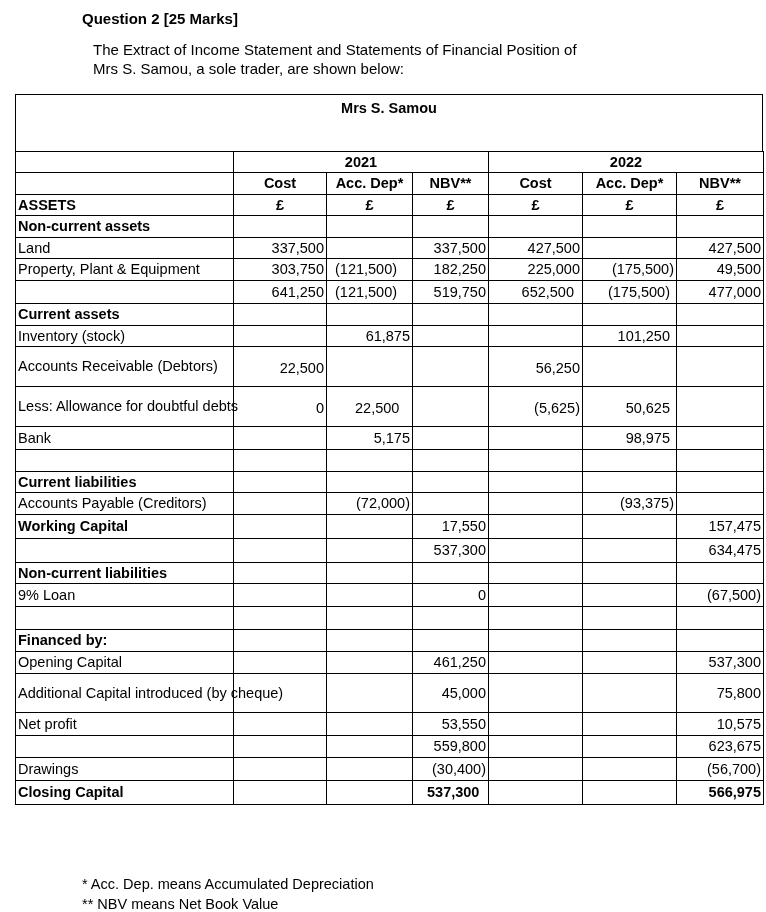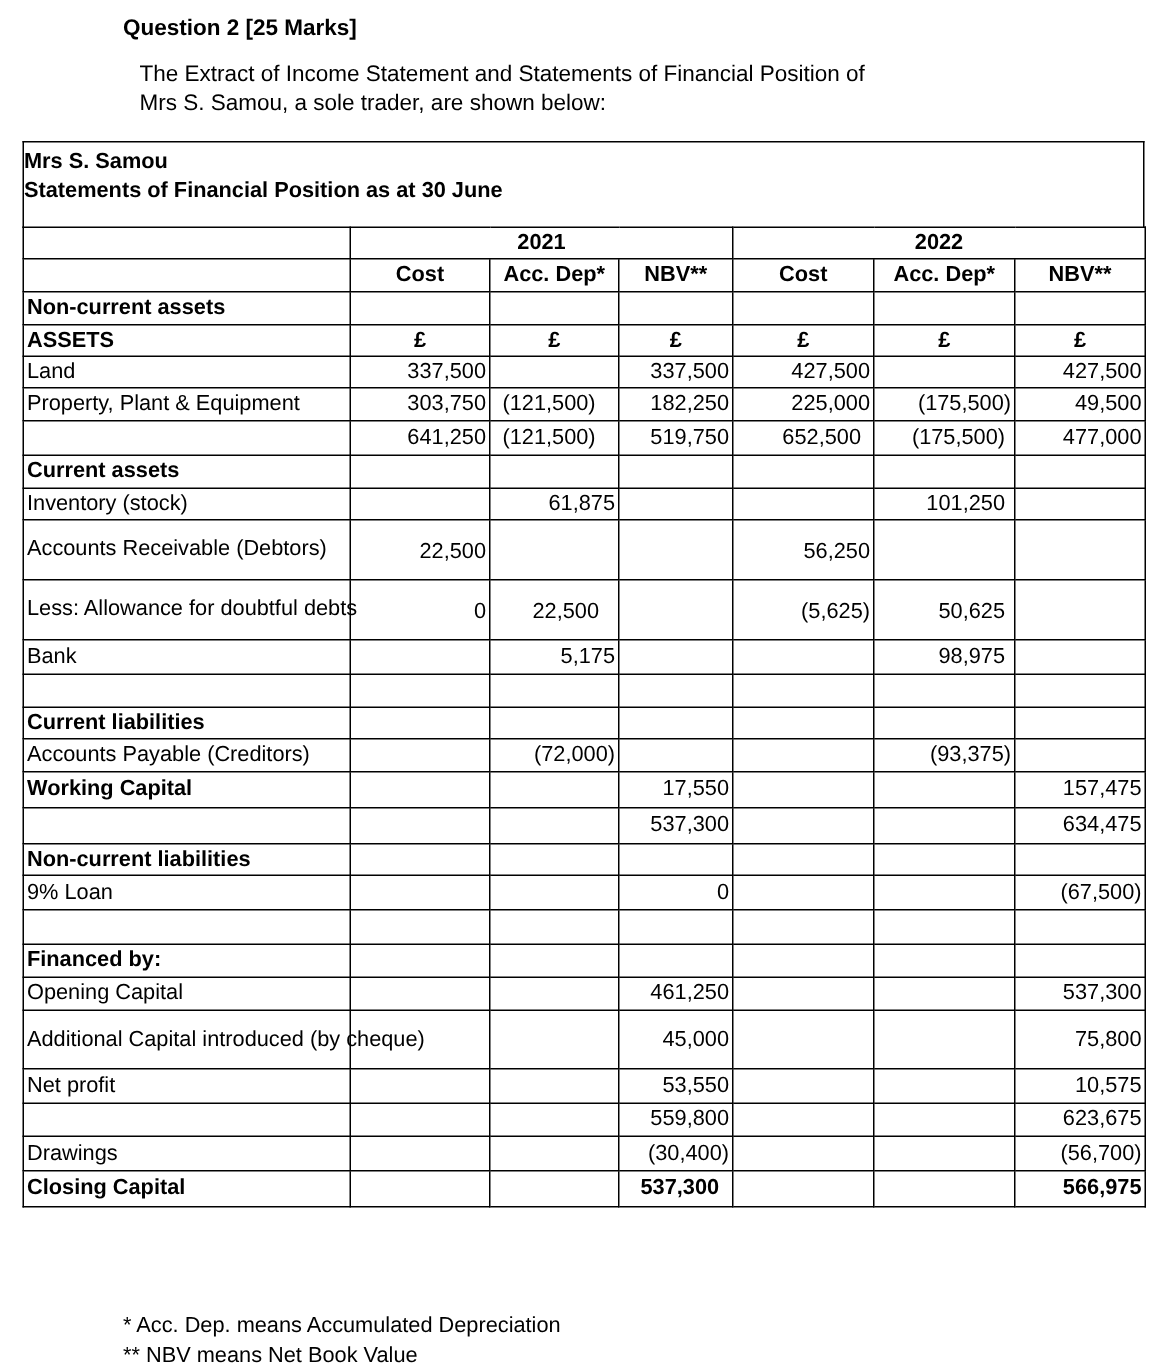--- a/index.html
+++ b/index.html
@@ -7,21 +7,21 @@
     width: 766px; height: 912px; position: relative; overflow: hidden;
     font-family: "Liberation Sans", sans-serif; color: #000; font-size: 14.5px;
   }
   .q-title { position: absolute; left: 82px; top: 10px; font-weight: bold; font-size: 15px; }
   .intro { position: absolute; left: 82px; top: 40px; font-size: 15px; line-height: 19px; width: 560px; margin-left: 11px; }
   .intro span { display: block; }
 
   .sheet { position: absolute; left: 15px; top: 94px; width: 748px; height: 759px; }
   .titlebox {
     position: absolute; left: 0; top: 0; width: 746px; height: 57px;
-    border: 1px solid #000; border-bottom: none; text-align: left; font-weight: bold; font-size: 14.5px;
+    border: 1px solid #000; border-bottom: none; text-align: center; font-weight: bold; font-size: 14.5px;
   }
   .titlebox .t1 { margin-top: 4px; line-height: 19px; }
   .titlebox .t2 { line-height: 19px; }
 
   table.sofp {
     position: absolute; left: 0; top: 57px; border-collapse: collapse; table-layout: fixed;
     width: 748px;
   }
   table.sofp td {
     border: 1px solid #000; padding: 0 2px; font-size: 14.5px; line-height: 17px;
@@ -47,21 +47,20 @@
 
 <div class="q-title">Question 2 [25 Marks]</div>
 <div class="intro">
   <span>The Extract of Income Statement and Statements of Financial Position of</span>
   <span>Mrs S. Samou, a sole trader, are shown below:</span>
 </div>
 
 <div class="sheet">
   <div class="titlebox">
     <div class="t1">Mrs S. Samou</div>
-    <div class="t2">Statements of Financial Position as at 30 June</div>
   </div>
 
   <table class="sofp">
     <colgroup>
       <col style="width:218px">
         <col style="width:93px">
         <col style="width:86px">
         <col style="width:76px">
       <col style="width:94px">
         <col style="width:94px">
@@ -77,38 +76,38 @@
     <tr style="height:22px">
       <td></td>
       <td class="ctr">Cost</td>
       <td class="ctr">Acc. Dep*</td>
       <td class="ctr">NBV**</td>
       <td class="ctr">Cost</td>
       <td class="ctr">Acc. Dep*</td>
       <td class="ctr">NBV**</td>
     </tr>
 
+    <tr style="height:21px">
+      <td class="lbl b">ASSETS</td>
+      <td class="ctr">£</td>
+      <td class="ctr">£</td>
+      <td class="ctr">£</td>
+      <td class="ctr">£</td>
+      <td class="ctr">£</td>
+      <td class="ctr">£</td>
+    </tr>
+
     <tr style="height:22px">
       <td class="lbl b">Non-current assets</td>
       <td class="num"></td>
           <td class="num"></td>
           <td class="num"></td>
       <td class="num"></td>
           <td class="num"></td>
           <td class="num"></td>
-    </tr>
-
-    <tr style="height:21px">
-      <td class="lbl b">ASSETS</td>
-      <td class="ctr">£</td>
-      <td class="ctr">£</td>
-      <td class="ctr">£</td>
-      <td class="ctr">£</td>
-      <td class="ctr">£</td>
-      <td class="ctr">£</td>
     </tr>
 
     <tr style="height:21px">
       <td class="lbl tight">Land</td>
       <td class="num">337,500</td>
       <td class="num"></td>
       <td class="num">337,500</td>
       <td class="num">427,500</td>
       <td class="num"></td>
       <td class="num">427,500</td>

